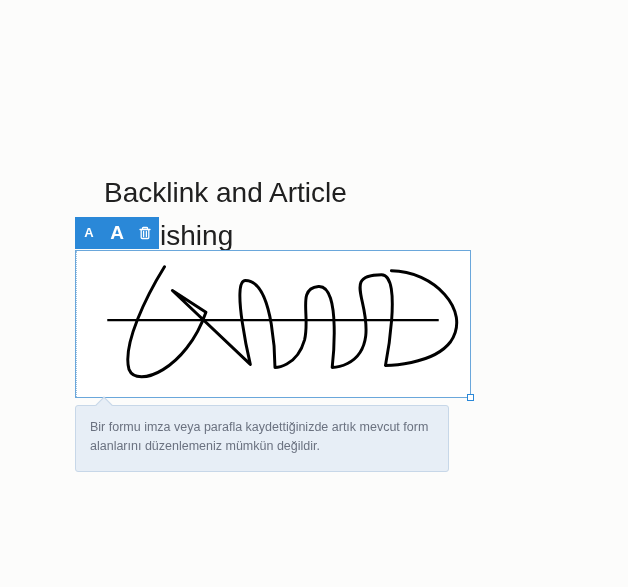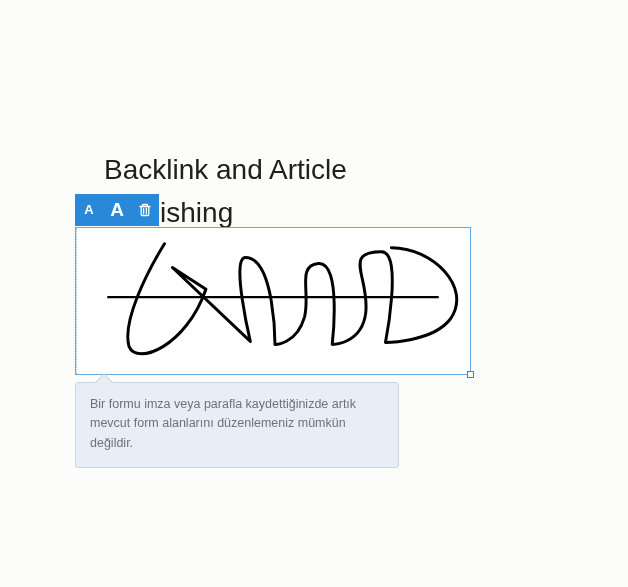--- a/index.html
+++ b/index.html
@@ -1,30 +1,30 @@
 <!DOCTYPE html>
 <html><head>
 <meta charset="utf-8">
 <style>
   * { box-sizing: border-box; margin: 0; padding: 0; }
   html, body { width: 628px; height: 587px; background: #fcfcfb; font-family: Arial, Helvetica, sans-serif; overflow: hidden; }
   .page { position: absolute; left: 72px; top: 50px; width: 556px; }
   .header-band { height: 60px; background: #d7dce7; border-top: 2px solid #1a1a1a; display: flex; align-items: center; padding-left: 32px; }
   .header-title { font-size: 24px; font-weight: bold; color: #1a1a1a; letter-spacing: 0.5px; }
-  .content { position: relative; padding-top: 98px; padding-left: 32px; }
+  .content { position: relative; padding-top: 98px; padding-left: 32px; margin-top: 23px; }
   .line { font-size: 28px; color: #202020; line-height: 1.55; }
   .toolbar { position: absolute; left: 3px; top: 144px; height: 32px; background: #2a88d8; display: flex; align-items: center; z-index: 5; }
   .toolbar-btn { width: 28px; height: 32px; display: flex; align-items: center; justify-content: center; color: #fff; cursor: pointer; }
   .toolbar-btn.small svg text { font-size: 13px; }
   .toolbar-btn.large svg text { font-size: 19px; }
   .sig-box { position: absolute; left: 3px; top: 177px; width: 396px; height: 148px; border: 1px solid #6aa7db; background: #ffffff; }
   .sig-box .left-dotted { position: absolute; left: 0; top: 0; bottom: 0; width: 0; border-left: 1px dotted #9bbfe0; }
   .sig-handle { position: absolute; width: 7px; height: 7px; background: #fff; border: 1px solid #2a88d8; right: -4px; bottom: -4px; cursor: nwse-resize; }
   .sig-svg { width: 100%; height: 100%; }
-  .tip { position: absolute; left: 3px; top: 332px; width: 324px; background: #e7eef6; border: 1px solid #c7d7e8; border-radius: 3px; padding: 12px 14px 14px 14px; font-size: 12.5px; line-height: 1.55; color: #6b7280; }
+  .tip { position: absolute; left: 3px; top: 332px; width: 374px; background: #e7eef6; border: 1px solid #c7d7e8; border-radius: 3px; padding: 12px 14px 14px 14px; font-size: 12.5px; line-height: 1.55; color: #6b7280; }
   .tip-arrow { position: absolute; left: 22px; top: -7px; width: 12px; height: 12px; background: #e7eef6; border-left: 1px solid #c7d7e8; border-top: 1px solid #c7d7e8; transform: rotate(45deg); }
 </style>
 </head>
 <body>
 
 <div class="page">
 
 
   <div class="content">
     <div class="line">Backlink and Article</div>

